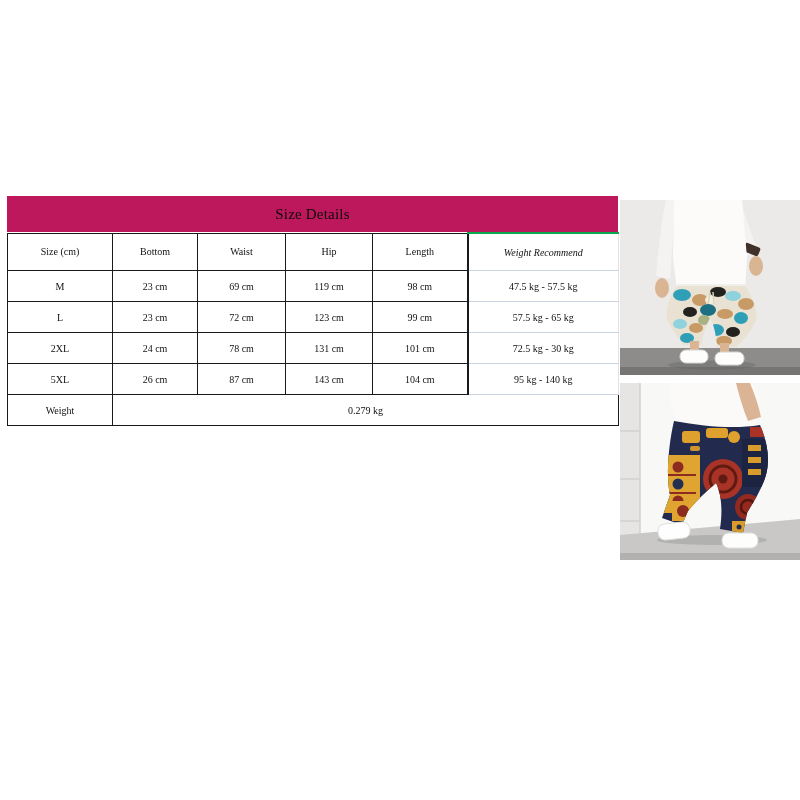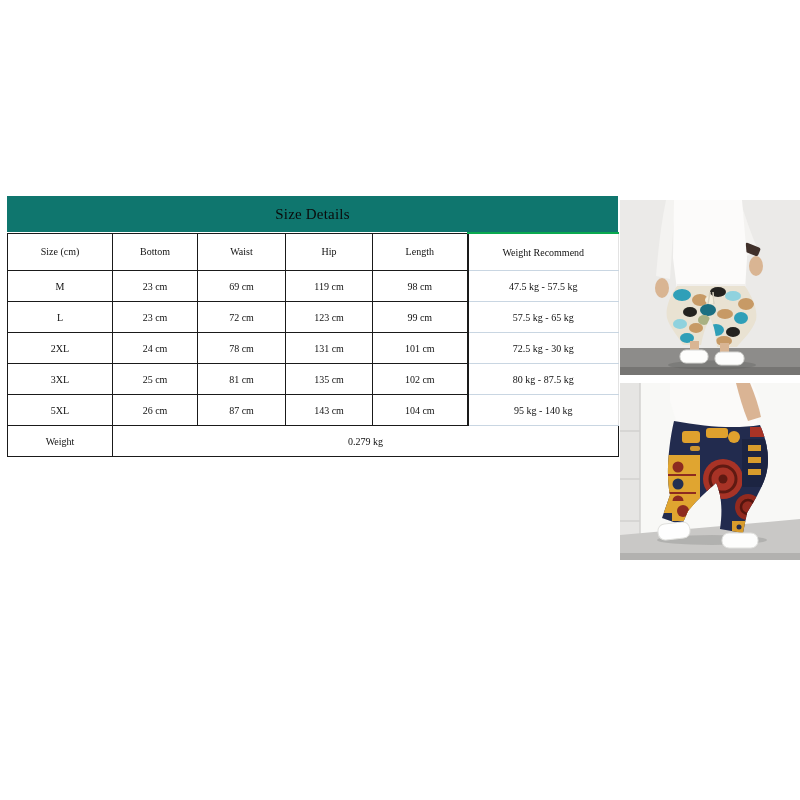--- a/index.html
+++ b/index.html
@@ -2,21 +2,21 @@
 <html><head>
 <meta charset="utf-8">
 <style>
   html,body{margin:0;padding:0;}
   body{
     width:800px;height:800px;background:#ffffff;position:relative;
     font-family:"Liberation Serif","DejaVu Serif",serif;color:#111;
   }
   .chart-wrap{position:absolute;left:7px;top:196px;width:611px;}
   .title-bar{
-    width:611px;height:36px;background:#0f766e;
+    width:611px;height:36px;background:#be185d;
     display:flex;align-items:center;justify-content:center;
     font-size:15px;color:#0b0b0b;letter-spacing:.2px;
   }
   table.size-table{
     border-collapse:collapse;table-layout:fixed;width:611px;
     font-size:10px;
   }
   table.size-table th, table.size-table td{
     border:1.5px solid #1a1a1a;text-align:center;vertical-align:middle;
     padding:0;font-weight:normal;white-space:nowrap;
@@ -24,21 +24,21 @@
   tr.hdr th{height:36px;}
   tr.data td{height:30px;}
   tr.span-row td{height:30px;}
   
   .col-wr{
     border-top:1px solid #c9d6e2 !important;
     border-bottom:1px solid #c9d6e2 !important;
     border-right:1px solid #e3e3e3 !important;
     border-left:2px solid #1a1a1a !important;
   }
-  tr.hdr .col-wr{border-top:2px solid #0aa94f !important;}
+  tr.hdr .col-wr{border-top:2px solid #0aa94f !important;font-style:italic;}
   .photo{position:absolute;margin:0;padding:0;line-height:0;}
   .photo-front{left:620px;top:200px;width:180px;height:175px;}
   .photo-back{left:620px;top:383px;width:180px;height:177px;}
 </style>
 </head>
 <body>
 
 <div class="chart-wrap">
   <div class="title-bar">Size Details</div>
   <table class="size-table">
@@ -75,28 +75,20 @@
         <td>99 cm</td>
         <td class="col-wr">57.5 kg - 65 kg</td>
       </tr>
       <tr class="data">
         <td>2XL</td>
         <td>24 cm</td>
         <td>78 cm</td>
         <td>131 cm</td>
         <td>101 cm</td>
         <td class="col-wr">72.5 kg - 30 kg</td>
-      </tr>
-      <tr class="data">
-        <td>3XL</td>
-        <td>25 cm</td>
-        <td>81 cm</td>
-        <td>135 cm</td>
-        <td>102 cm</td>
-        <td class="col-wr">80 kg - 87.5 kg</td>
       </tr>
       <tr class="data">
         <td>5XL</td>
         <td>26 cm</td>
         <td>87 cm</td>
         <td>143 cm</td>
         <td>104 cm</td>
         <td class="col-wr">95 kg - 140 kg</td>
       </tr>
       <tr class="span-row">

